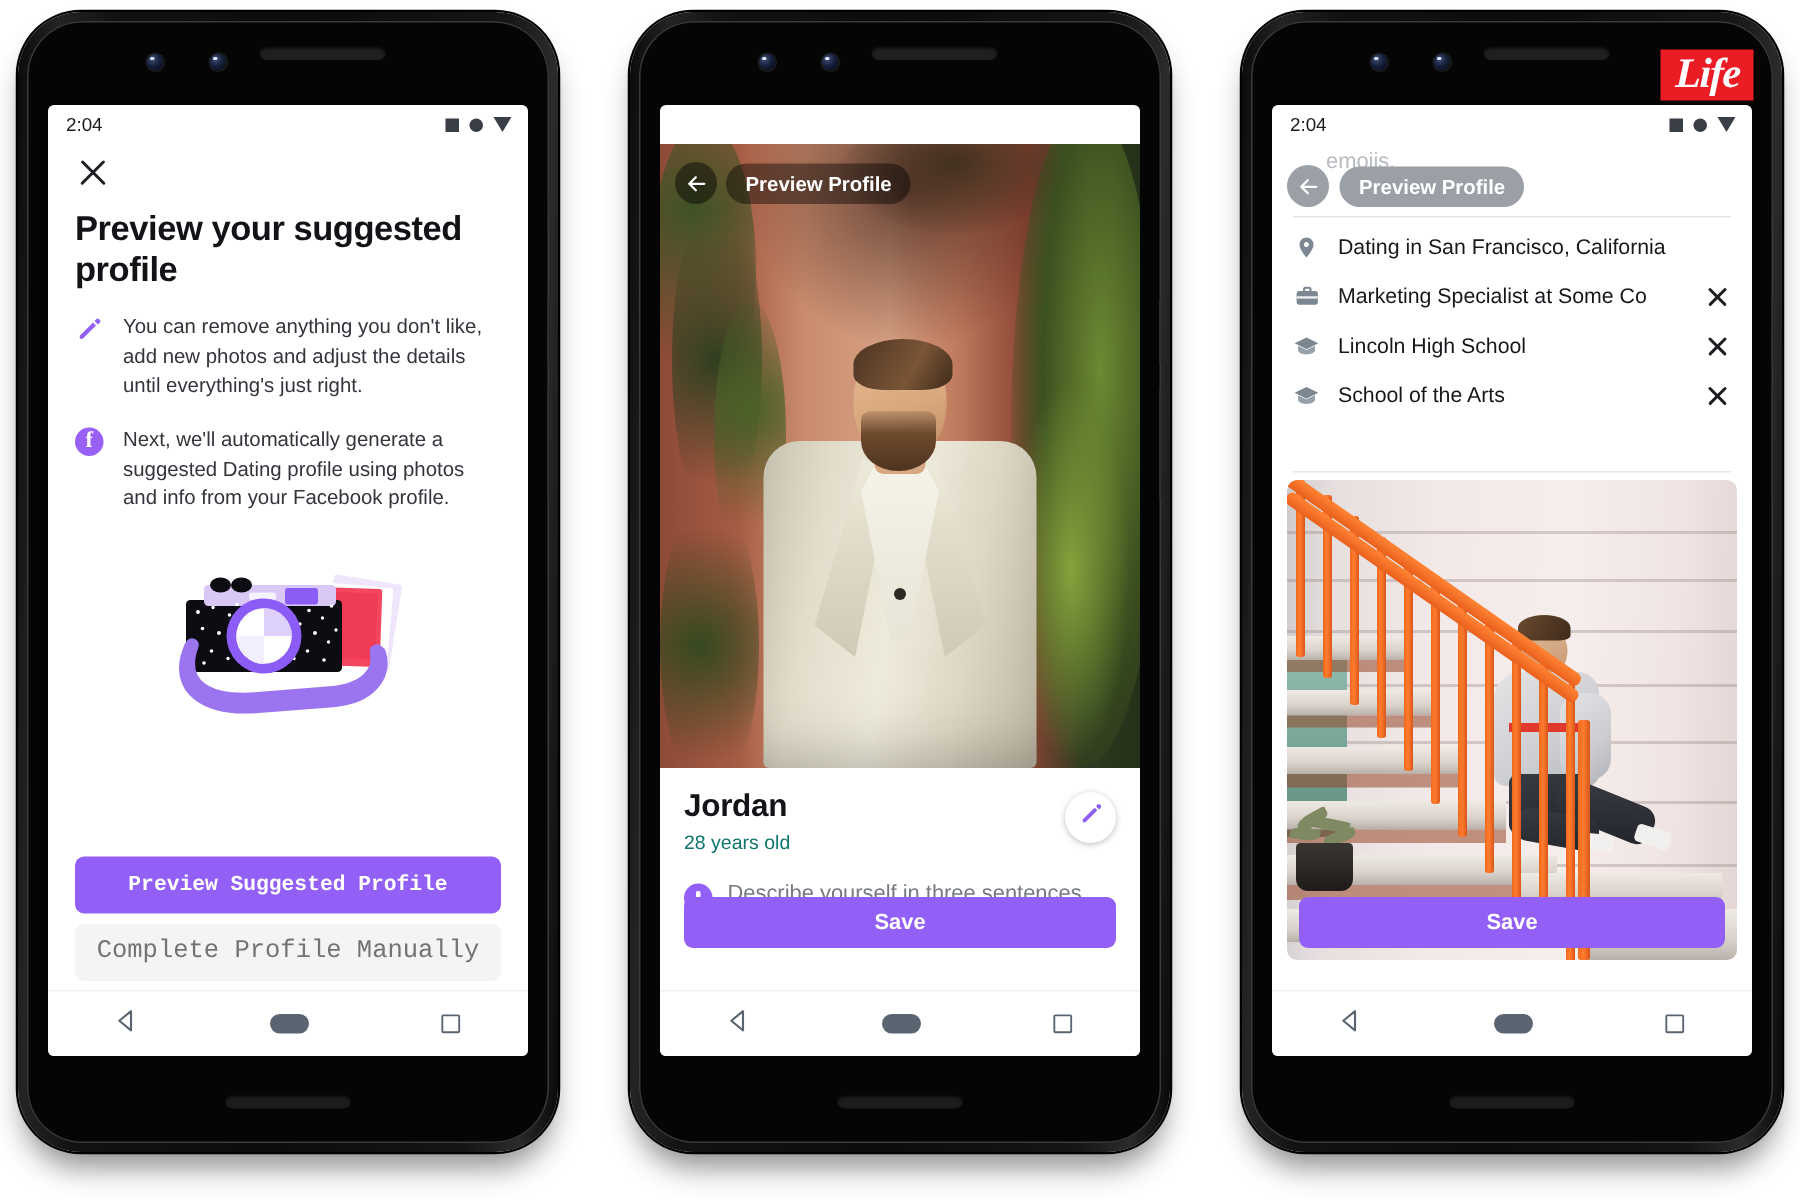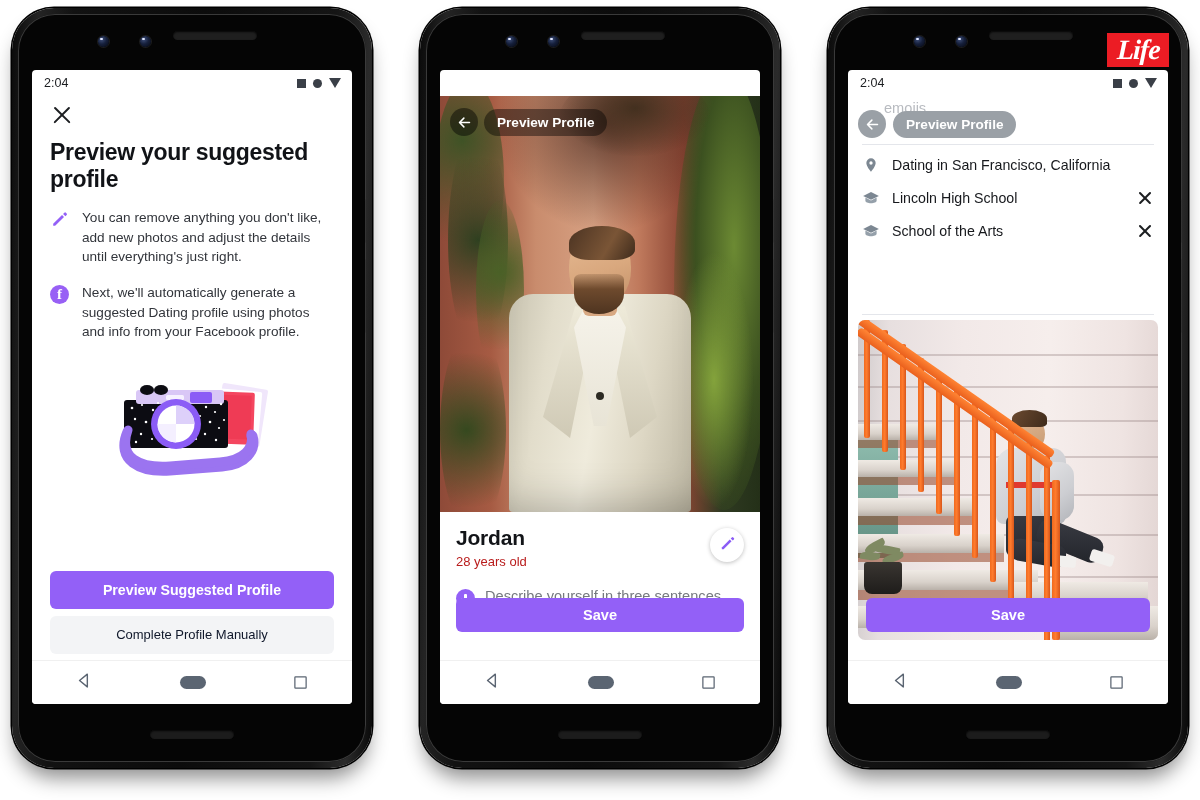--- a/index.html
+++ b/index.html
@@ -117,29 +117,29 @@
   .bullet-ico { flex: 0 0 20px; padding-top: 2px; }
   .bullet-txt { font-size: 13.6px; line-height: 1.42; color: #32353b; }
   .fb-ico { width: 19px; height: 19px; border-radius: 50%; background: #9860f5; position: relative; display: block; }
   .fb-ico::after {
     content: "f"; position: absolute; left: 0; right: 0; top: 50%; transform: translateY(-52%);
     text-align: center; color: #fff; font-family: "Liberation Serif", serif; font-weight: bold; font-size: 15px; line-height: 1;
   }
   .illus-wrap { flex: 1 1 auto; display: flex; align-items: flex-start; justify-content: center; padding-top: 16px; }
   .camera { position: relative; width: 172px; height: 105px; }
 
-  .p1-actions { padding-bottom: 6px; }
+  .p1-actions { padding-bottom: 6px; font-family: Liberation Mono, monospace; }
   .btn-primary {
     display: block; width: 100%; height: 38px; line-height: 38px; text-align: center;
     background: #9360f7; color: #fff; font-size: 14.2px; font-weight: bold;
     border: none; border-radius: 6px; cursor: pointer; font-family: inherit;
   }
   .btn-secondary {
     display: block; width: 100%; height: 38px; line-height: 38px; text-align: center; margin-top: 7px;
-    background: #f3f4f6; color: #0f172a; font-size: 13px; border: none; border-radius: 6px; cursor: pointer; font-family: inherit;
+    background: #f3f4f6; color: #737373; font-size: 17px; border: none; border-radius: 6px; cursor: pointer; font-family: inherit;
   }
 
   
   .photo-suit { position: absolute; inset: 0; overflow: hidden;
     background:
       radial-gradient(ellipse 55% 40% at 52% 12%, rgba(60,30,22,.75) 0%, rgba(60,30,22,0) 62%),
       linear-gradient(90deg, #8e4a38 0%, #a65b43 16%, #c98c6d 30%, #d7a183 48%, #c07a5d 62%, #8c4634 76%, #2f3a22 88%, #243018 100%),
       #9c5540;
   }
   .ivy { position: absolute; border-radius: 50%; filter: blur(.4px); }
@@ -208,21 +208,21 @@
     background: rgba(0,0,0,.45);
     display: flex; align-items: center; justify-content: center; cursor: pointer;
   }
   .hdr-pill {
     height: 27px; padding: 0 13px; border-radius: 14px; background: rgba(0,0,0,.42);
     color: #fff; font-size: 13.6px; font-weight: bold; display: flex; align-items: center;
   }
   .p2-card { position: absolute; left: 0; right: 0; top: 416px; bottom: 0; background: #fff; padding: 14px 16px 0; }
   .name-row { display: flex; align-items: flex-start; justify-content: space-between; }
   .prof-name { font-size: 21px; font-weight: bold; color: #121418; letter-spacing: -.2px; }
-  .prof-age { font-size: 13px; color: #b91c1c; margin-top: 4px; }
+  .prof-age { font-size: 13px; color: #0f766e; margin-top: 4px; }
   .fab-edit {
     width: 34px; height: 34px; border-radius: 50%; background: #fff;
     box-shadow: 0 1px 4px rgba(0,0,0,.25); display: flex; align-items: center; justify-content: center;
     cursor: pointer; flex: 0 0 34px; margin-top: 2px;
   }
   .prompt-row { display: flex; gap: 10px; margin-top: 17px; }
   .plus-ico { flex: 0 0 19px; width: 19px; height: 19px; border-radius: 50%; background: #9360f7; position: relative; margin-top: 3px; }
   .plus-ico::before, .plus-ico::after { content: ""; position: absolute; background: #fff; border-radius: 1px; }
   .plus-ico::before { left: 4.5px; top: 8.6px; width: 10px; height: 2.2px; }
   .plus-ico::after { top: 4.5px; left: 8.4px; width: 2.2px; height: 10px; }
@@ -539,20 +539,31 @@
               <div class="info-row">
                 <span class="info-ico">
                   <svg width="16" height="16" viewBox="0 0 24 24">
                       <path d="M12 2a7 7 0 0 0-7 7c0 5.2 7 13 7 13s7-7.8 7-13a7 7 0 0 0-7-7zm0 9.5A2.5 2.5 0 1 1 12 6.5a2.5 2.5 0 0 1 0 5z" fill="#7c8792"></path>
                     </svg>
                 </span>
                 <span class="info-label">Dating in San Francisco, California</span>
               </div>
 
 
+              <div class="info-row">
+                <span class="info-ico">
+                  <svg width="17" height="17" viewBox="0 0 24 24">
+                      <rect x="2" y="7" width="20" height="13" rx="2.5" fill="#7c8792"></rect>
+                      <path d="M9 7V5.5A1.5 1.5 0 0 1 10.5 4h3A1.5 1.5 0 0 1 15 5.5V7" fill="none" stroke="#7c8792" stroke-width="2"></path>
+                      <rect x="2" y="12" width="20" height="2.2" fill="#eef0f2"></rect>
+                    </svg>
+                </span>
+                <span class="info-label">Marketing Specialist at Some Co</span>
+                <span class="row-x"></span>
+              </div>
 
               <div class="info-row">
                 <span class="info-ico">
                   <svg width="18" height="18" viewBox="0 0 24 24">
                       <path d="M12 4 1.5 9.2 12 14.4 22.5 9.2z" fill="#7c8792"></path>
                       <path d="M4.5 11.4v4.2c0 1.8 3.5 3.4 7.5 3.4s7.5-1.6 7.5-3.4v-4.2L12 15.2z" fill="#95a0aa"></path>
                     </svg>
                 </span>
                 <span class="info-label">Lincoln High School</span>
                 <span class="row-x"></span>

